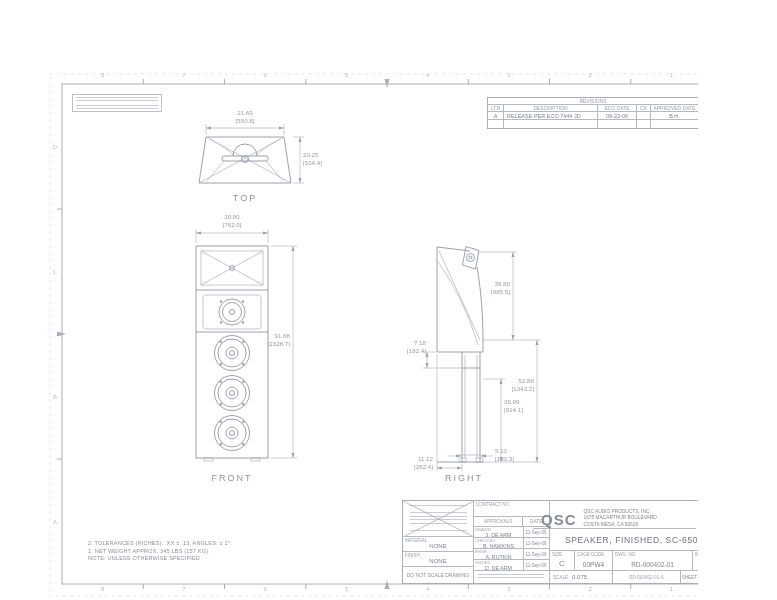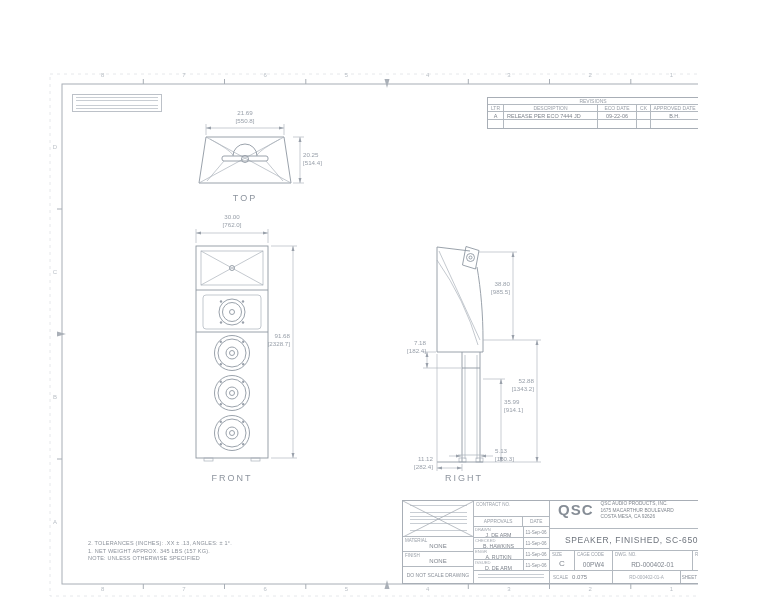--- a/index.html
+++ b/index.html
@@ -61,21 +61,21 @@
   #tb-apphead span{display:flex;align-items:center;justify-content:center;font-size:4.8px;color:#9aa0a9;height:100%;}
   .apc1{width:50px;border-right:1px solid #b3b9c0;} .apc2{width:26px;}
   .ar{left:71px;width:76px;height:11px;}
   .ar .nm{position:absolute;left:0;top:0;width:50px;height:11px;border-right:1px solid #b3b9c0;}
   .ar .rl{position:absolute;left:1px;top:0;font-size:4.2px;color:#a3a9b1;}
   .ar .rn{position:absolute;left:0;right:0;bottom:0;text-align:center;font-size:5.3px;color:#7e848d;white-space:nowrap;}
   .ar .dt2{position:absolute;right:0;top:0;width:26px;height:11px;display:flex;align-items:center;justify-content:center;
            font-size:4.6px;color:#8b919a;white-space:nowrap;}
   #tb-eng{left:71px;top:70px;width:76px;height:12px;}
   #tb-eng .micro{position:absolute;left:4px;top:3px;width:66px;height:6px;}
-  #tb-logo{left:147px;top:0;width:163px;height:28px;display:flex;align-items:flex-start;}
+  #tb-logo{left:130px;top:0;width:163px;height:28px;display:flex;align-items:flex-end;}
   #tb-logo .logo{font-size:15px;font-weight:bold;letter-spacing:1px;color:#868d96;padding:0 7px 0 8px;}
   #tb-logo .comp{font-size:4.8px;line-height:6.5px;color:#81878f;white-space:nowrap;}
   #tb-title{left:147px;top:28px;width:163px;height:22px;display:flex;align-items:center;justify-content:center;
             font-size:8.5px;letter-spacing:0.6px;color:#6d737c;white-space:nowrap;}
   #tb-size{left:147px;top:50px;width:25px;height:20px;}
   #tb-cage{left:172px;top:50px;width:38px;height:20px;}
   #tb-dwg{left:210px;top:50px;width:80px;height:20px;}
   #tb-rev{left:290px;top:50px;width:20px;height:20px;}
   #tb-size .cv{font-size:8px;} #tb-rev .cv{font-size:7px;}
   #tb-dwg .cv,#tb-cage .cv{font-size:6.5px;}

